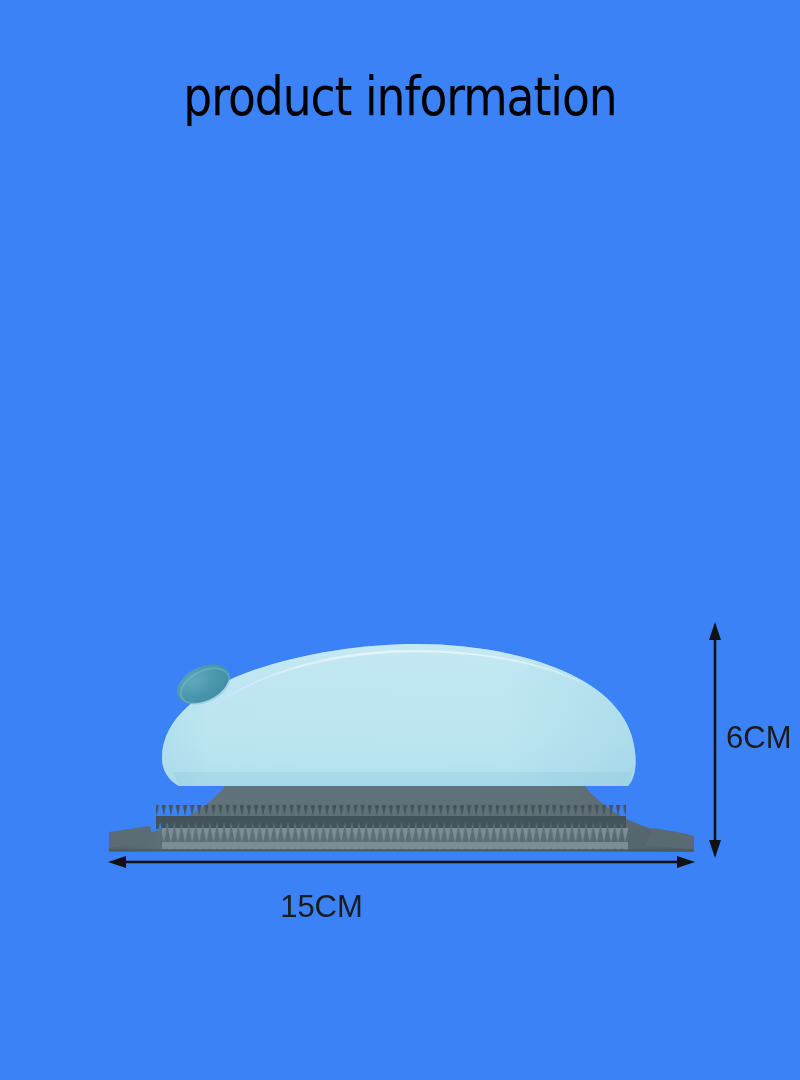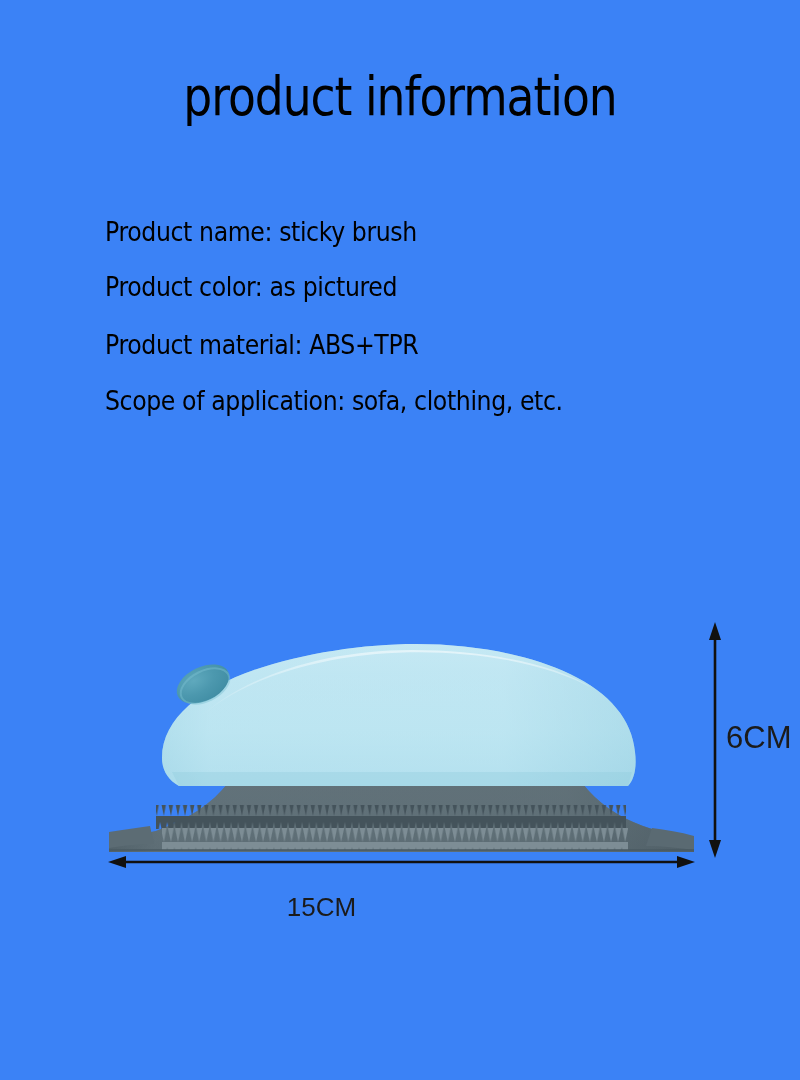--- a/index.html
+++ b/index.html
@@ -95,37 +95,31 @@
     line-height: 34px;
     letter-spacing: 0px;
   }
   .dim-width-label {
     left: 0;
     top: 890px;
     width: 645px;
     text-align: center;
     padding-right: 10px;
     box-sizing: border-box;
-    font-size: 26px;
+    font-size: 31px;
     line-height: 34px;
   }
 </style>
 </head>
 <body>
 
 <div id="page">
 
   <div class="page-title">product information</div>
 
-  <div class="spec-list">
-    <div class="spec-line l0">Product name: sticky brush</div>
-    <div class="spec-line l1">Product color: as pictured</div>
-    <div class="spec-line l2">Product material: ABS+TPR</div>
-    <div class="spec-line l3">Scope of application: sofa, clothing, etc.</div>
-  </div>
 
   <div class="product-figure">
     <svg class="product-svg" viewBox="0 0 800 340" xmlns="http://www.w3.org/2000/svg">
       <defs>
 
         <linearGradient id="blueBody" x1="0" y1="0" x2="0" y2="1">
           <stop offset="0%" stop-color="#c8eaf4"></stop>
           <stop offset="22%" stop-color="#bfe6f2"></stop>
           <stop offset="62%" stop-color="#b9e4f0"></stop>
           <stop offset="100%" stop-color="#a9dbeb"></stop>

